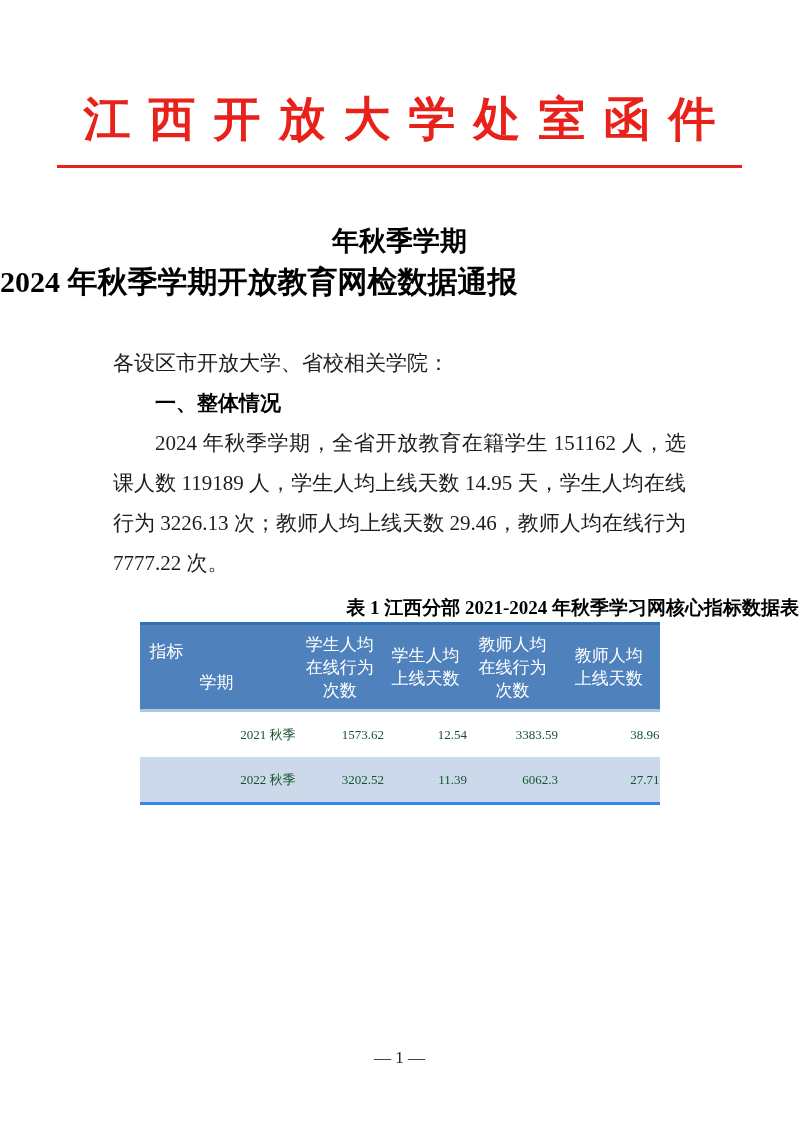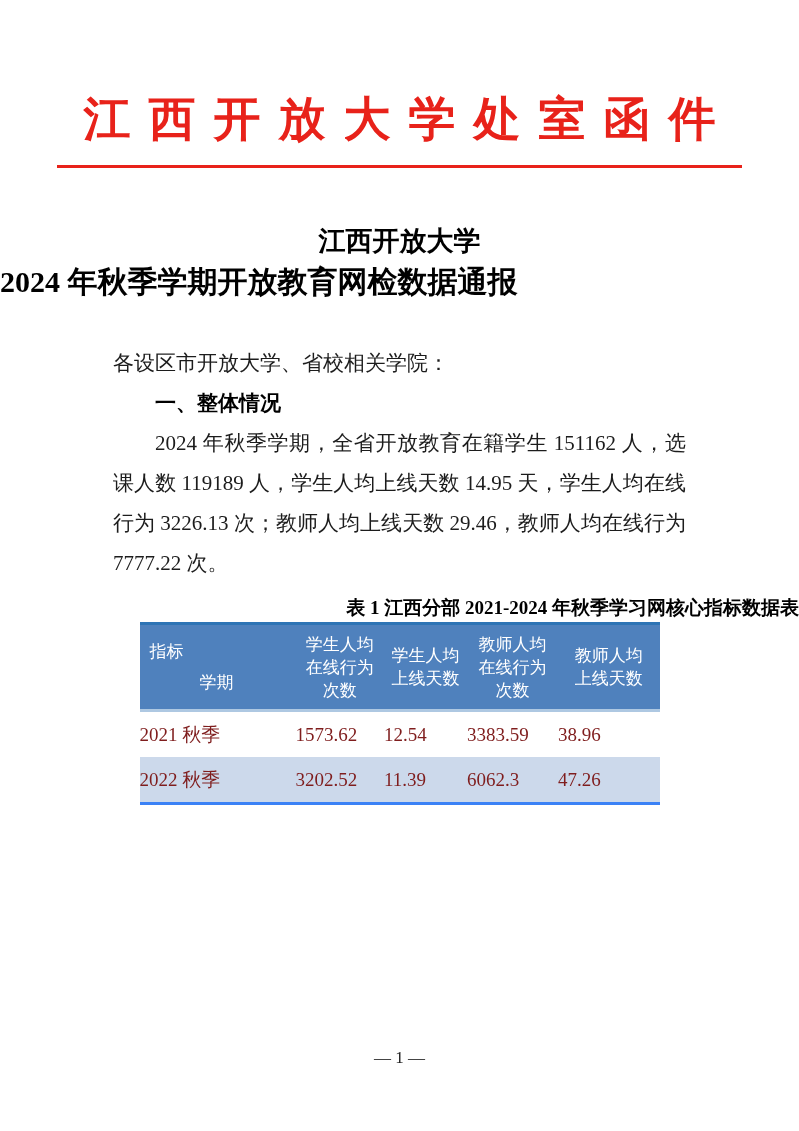--- a/index.html
+++ b/index.html
@@ -101,24 +101,24 @@
     vertical-align: middle;
   }
   th.corner-cell { position: relative; }
   .corner-top    { position: absolute; left: 10px; top: 15px; }
   .corner-bottom { position: absolute; left: 60px; top: 46px; }
   .hline { display: block; }
 
   table.data-table td {
     height: 45px;
     padding: 0;
-    text-align: left;
+    text-align: right;
     vertical-align: middle;
-    font-size: 19px;
-    color: #7f1d1d;
+    font-size: 13px;
+    color: #14532d;
   }
   tr.band-row { background: #ccd9eb; }
 
   
   .page-number {
     position: absolute;
     top: 1048px;
     left: 0;
     width: 100%;
     text-align: center;
@@ -128,21 +128,21 @@
 </style>
 </head>
 <body>
 
 <div class="page">
 
   <div class="letterhead-title">江西开放大学处室函件</div>
   <div class="red-rule"></div>
 
   <div class="doc-title">
-    <div class="doc-title-line1">江西开放大学</div>
+    <div class="doc-title-line1">年秋季学期</div>
     <div class="doc-title-line2">2024 年秋季学期开放教育网检数据通报</div>
   </div>
 
   <div class="body-block">
     <p class="salutation">各设区市开放大学、省校相关学院：</p>
     <p class="section-heading">一、整体情况</p>
     <p class="para">2024 年秋季学期，全省开放教育在籍学生 151162 人，选课人数 119189 人，学生人均上线天数 14.95 天，学生人均在线行为 3226.13 次；教师人均上线天数 29.46，教师人均在线行为 7777.22 次。</p>
   </div>
 
   <div class="table-caption">表 1 江西分部 2021-2024 年秋季学习网核心指标数据表</div>
@@ -187,20 +187,20 @@
         <td>1573.62</td>
         <td>12.54</td>
         <td>3383.59</td>
         <td>38.96</td>
       </tr>
       <tr class="band-row">
         <td>2022 秋季</td>
         <td>3202.52</td>
         <td>11.39</td>
         <td>6062.3</td>
-        <td>47.26</td>
+        <td>27.71</td>
       </tr>
     </tbody>
   </table>
 
   <div class="page-number">— 1 —</div>
 
 </div>
 
 </body></html>

